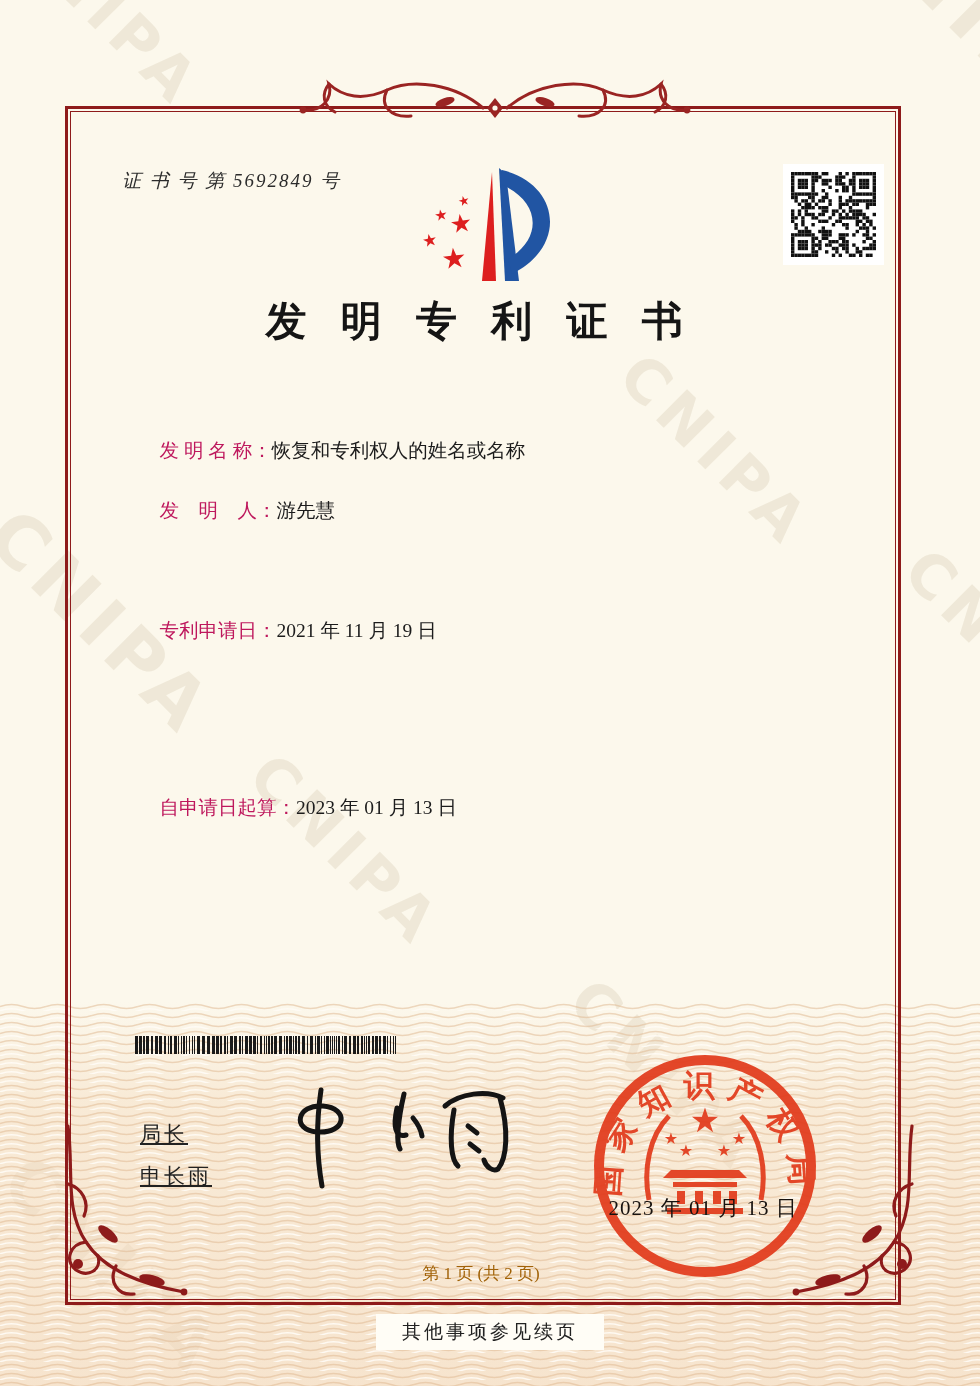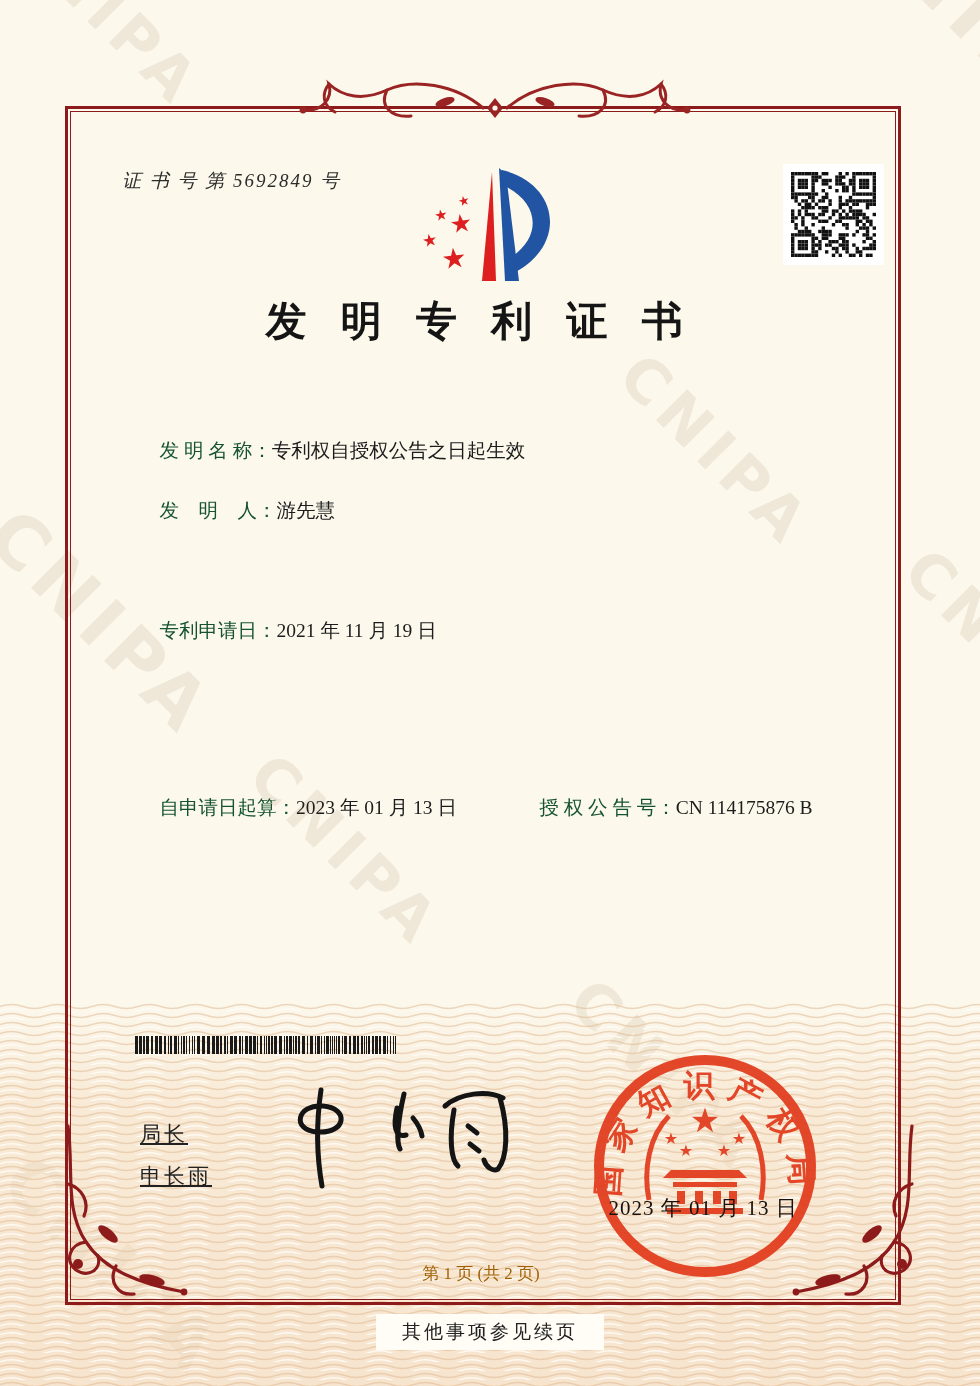--- a/index.html
+++ b/index.html
@@ -19,21 +19,21 @@
          border:3px solid #8e1b1b;z-index:3;}
   .frame::after{content:"";position:absolute;inset:2px;border:1px solid #8e1b1b;}
 
   .orn{position:absolute;z-index:6;pointer-events:none;}
 
   .abs{position:absolute;z-index:4;}
   .cert-no{left:122px;top:168px;font-size:19px;letter-spacing:2px;color:#2b2b2b;font-style:italic;}
   .title{left:65px;top:294px;width:830px;text-align:center;font-size:41px;font-weight:bold;
          letter-spacing:12px;color:#151515;}
   .row{left:140px;font-size:19.5px;color:#222;white-space:pre;}
-  .row .lbl{color:#14532d;}
+  .row .lbl{color:#be185d;}
   .row .val{color:#1c1c1c;}
   .grant2{position:absolute;left:370px;top:0;white-space:pre;}
   .bodytext{left:138px;top:806px;width:724px;font-size:19.5px;line-height:28.6px;
             text-align:justify;color:#1e1e1e;z-index:4;position:absolute;}
   .bodytext p{margin:0 0 4px 0;text-indent:2em;}
   .barcode{left:135px;top:1036px;width:265px;height:18px;z-index:5;}
   .official{font-size:21px;color:#222;letter-spacing:3px;text-decoration:underline;}
   .sig{left:275px;top:1076px;z-index:5;}
   .sealwrap{left:583px;top:1044px;z-index:5;}
   .sealdate{left:590px;top:1194px;width:226px;text-align:center;font-size:21px;color:#17120f;
@@ -463,34 +463,31 @@
           <rect x="68.0" y="81.6" width="3.4" height="3.4"></rect>
           <rect x="74.8" y="81.6" width="3.4" height="3.4"></rect>
           <rect x="78.2" y="81.6" width="3.4" height="3.4"></rect>
         </g>
       </svg>
     </div>
 
   <div class="abs title">发 明 专 利 证 书</div>
 
   <div class="abs row" style="top:415px">
-    <span class="lbl">发 明 名 称：</span><span class="val">专利权自授权公告之日起生效</span>
+    <span class="lbl">发 明 名 称：</span><span class="val">恢复和专利权人的姓名或名称</span>
   </div>
   <div class="abs row" style="top:475px">
     <span class="lbl">发　明　人：</span><span class="val">游先慧</span>
   </div>
   <div class="abs row" style="top:595px">
     <span class="lbl">专利申请日：</span><span class="val">2021 年 11 月 19 日</span>
   </div>
 
   <div class="abs row" style="top:772px;width:730px">
     <span class="lbl">自申请日起算：</span><span class="val">2023 年 01 月 13 日</span>
-    <span class="grant2">
-      <span class="lbl">授 权 公 告 号：</span><span class="val">CN 114175876 B</span>
-    </span>
   </div>
 
 
   <div class="abs barcode"><svg width="265" height="18" viewBox="0 0 265 18">
         <g fill="#1a1a1a">
           <rect x="0" y="0" width="3" height="18"></rect>
           <rect x="4" y="0" width="3" height="18"></rect>
           <rect x="8" y="0" width="2" height="18"></rect>
           <rect x="11" y="0" width="3" height="18"></rect>
           <rect x="16" y="0" width="2" height="18"></rect>

